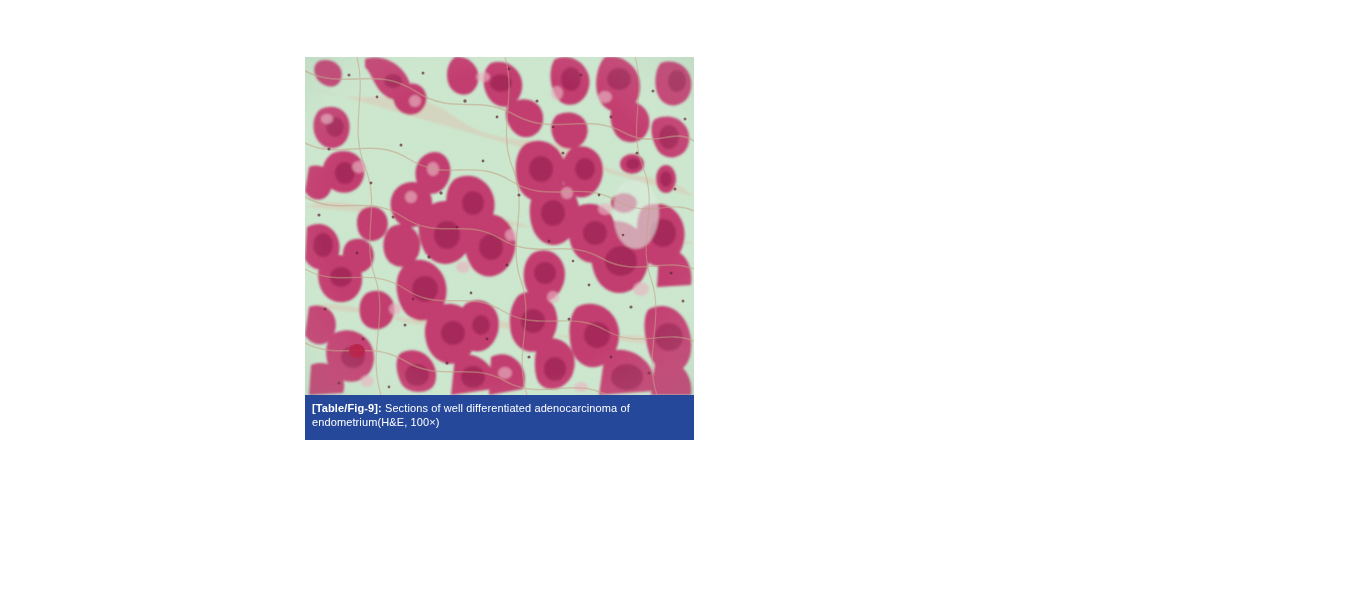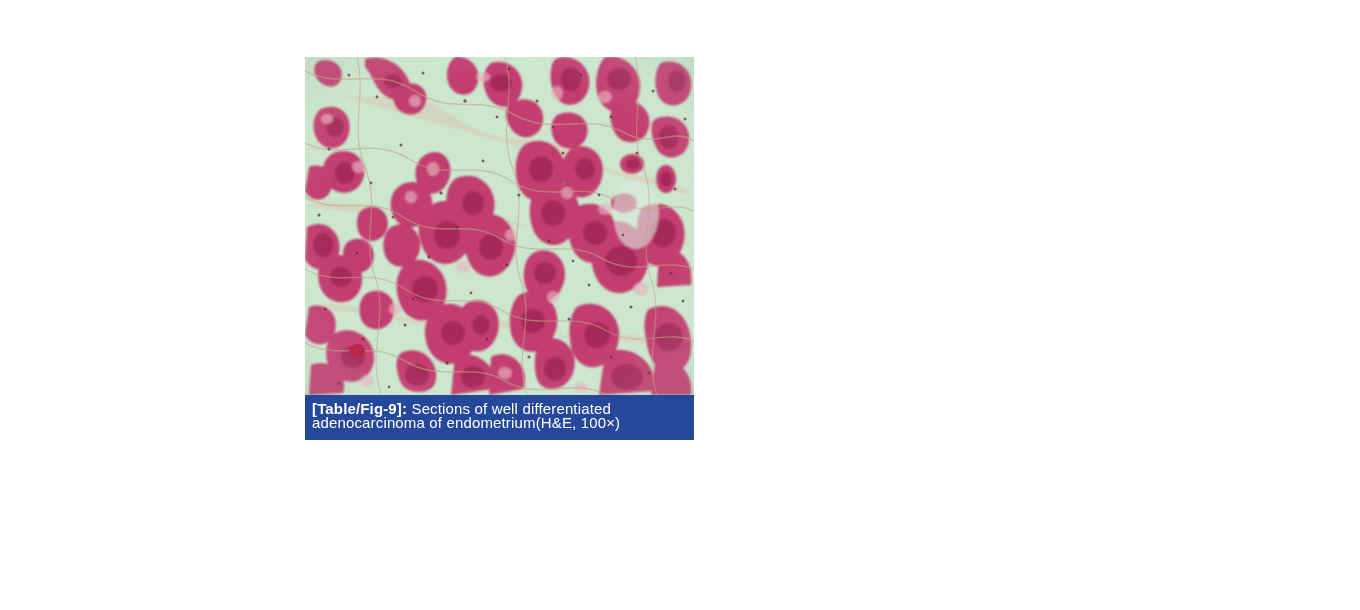--- a/index.html
+++ b/index.html
@@ -35,21 +35,21 @@
     width: 389px;
     height: 338px;
   }
 
   #figure-caption {
     box-sizing: border-box;
     width: 389px;
     min-height: 45px;
     background: #26489b;
     color: #ffffff;
-    font-size: 15px;
+    font-size: 11px;
     line-height: 13.5px;
     padding: 7px 10px 8px 7px;
     letter-spacing: 0.01em;
   }
 
   #figure-caption .cap-label {
     font-weight: bold;
   }
   #figure-caption .cap-text {
     font-weight: normal;

